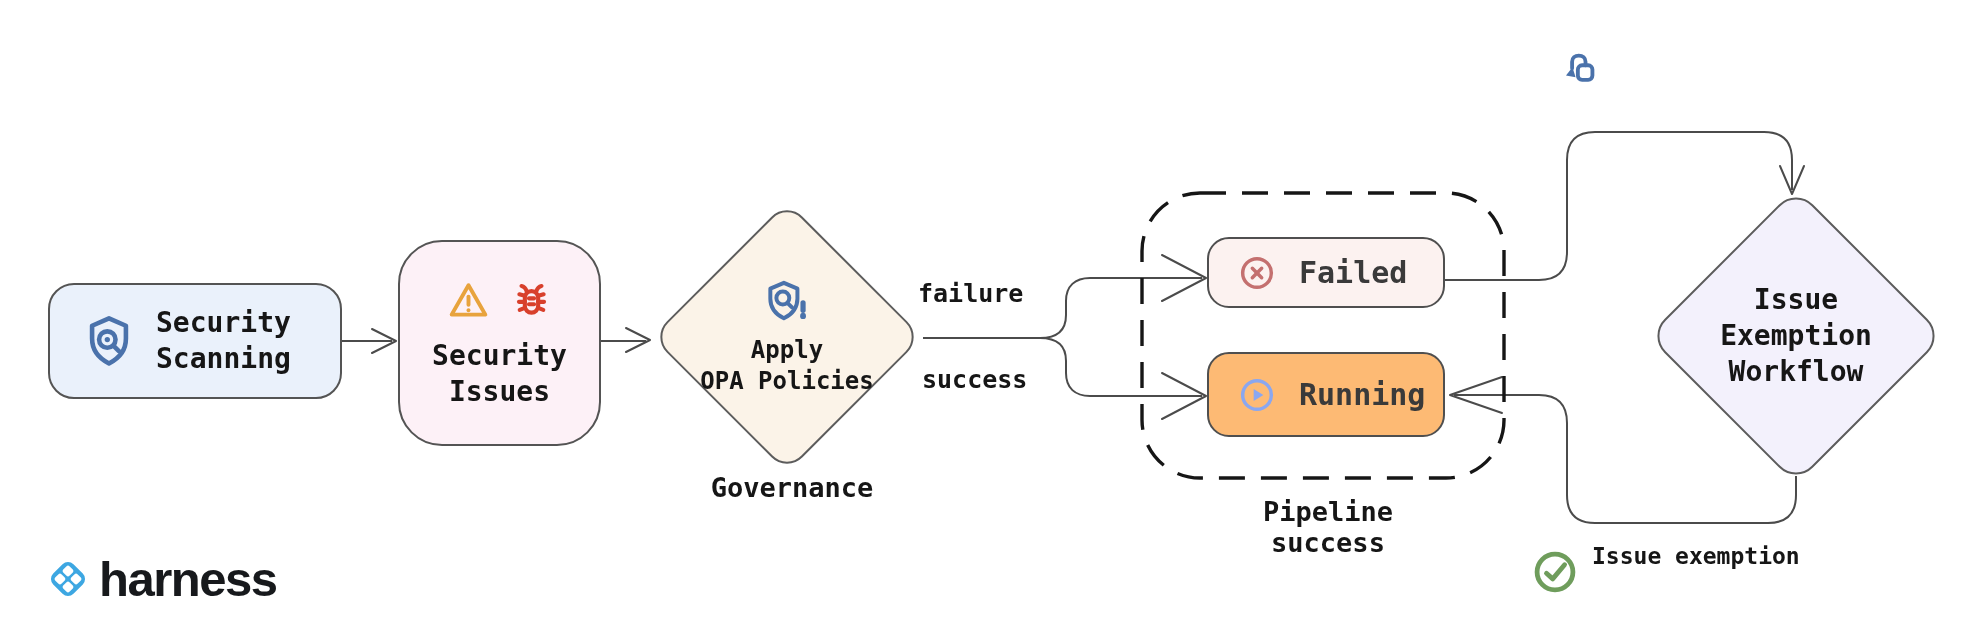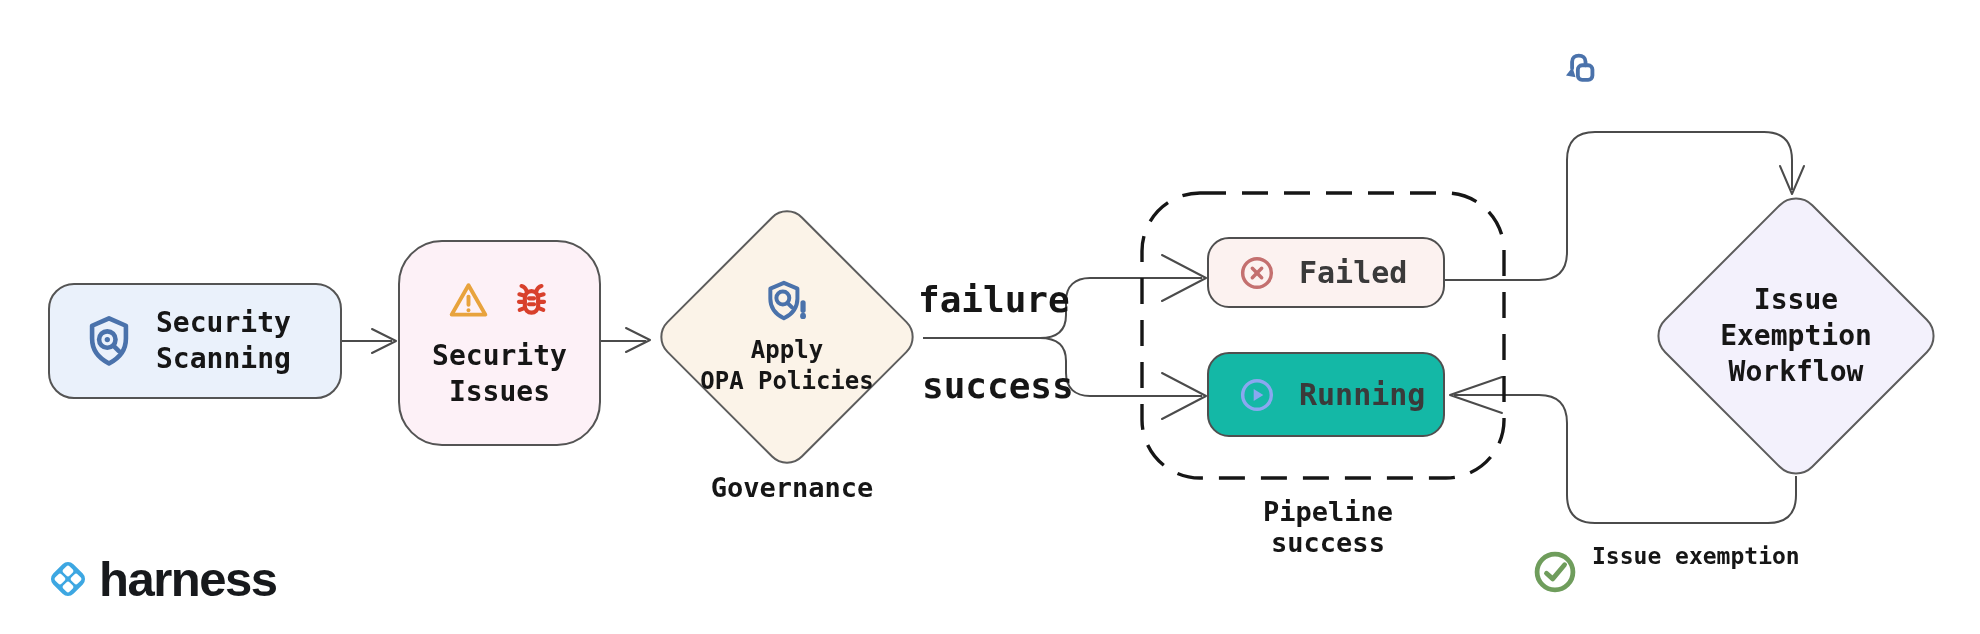--- a/index.html
+++ b/index.html
@@ -30,25 +30,25 @@
   .diamond-inner { width:100%; height:100%; transform:rotate(-45deg); display:flex; flex-direction:column;
     align-items:center; justify-content:center; font-weight:bold; text-align:center; }
   .diamond-opa { left:691px; top:241px; width:192px; height:192px; border-radius:22px; background:#fbf3e8; }
   .diamond-opa .lbl { font-size:24px; line-height:31px; margin-top:8px; }
   .diamond-exemption { left:1691px; top:231px; width:210px; height:210px; border-radius:24px; background:#f3f1fc; }
   .diamond-exemption .lbl { font-size:28px; line-height:36px; }
 
   .state-box { position:absolute; box-sizing:border-box; border:2px solid #4f4f4f; border-radius:22px;
     display:flex; align-items:center; padding-left:28px; gap:22px; font-weight:bold; }
   .state-failed { left:1207px; top:237px; width:238px; height:71px; background:#fcf2f0; }
-  .state-running { left:1207px; top:352px; width:238px; height:85px; background:#14b8a6; }
+  .state-running { left:1207px; top:352px; width:238px; height:85px; background:#fdba74; }
   .state-box .lbl { font-size:30px; color:#3a3a3a; }
 
   .caption { position:absolute; font-weight:bold; font-size:27px; text-align:center; }
-  .edge-label { position:absolute; font-weight:bold; font-size:36px; }
+  .edge-label { position:absolute; font-weight:bold; font-size:25px; }
 
   .annotation { position:absolute; display:flex; align-items:flex-start; gap:12px; font-weight:bold; }
   .annotation .txt { display:flex; flex-direction:column; }
   .anno-request { left:1556px; top:32px; }
   .anno-request .txt { font-size:24px; line-height:29px; }
   .anno-request .ic { margin-top:16px; }
   .anno-approved { left:1530px; top:543px; }
   .anno-approved .txt { font-size:23px; line-height:27px; }
   .anno-approved .ic { margin-top:4px; }
 

